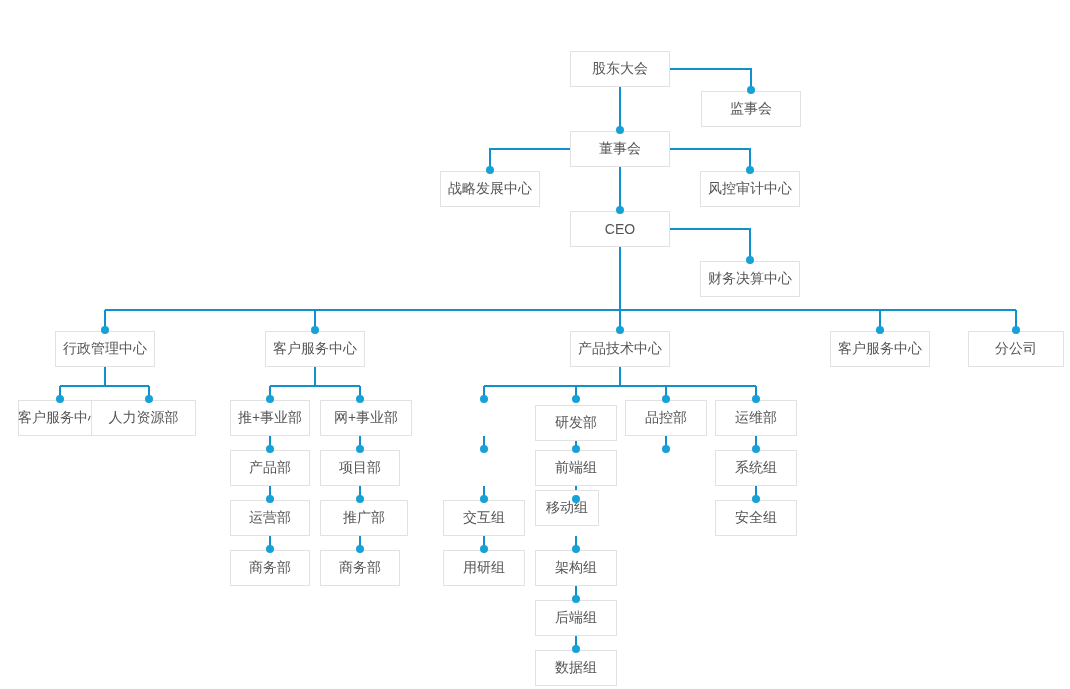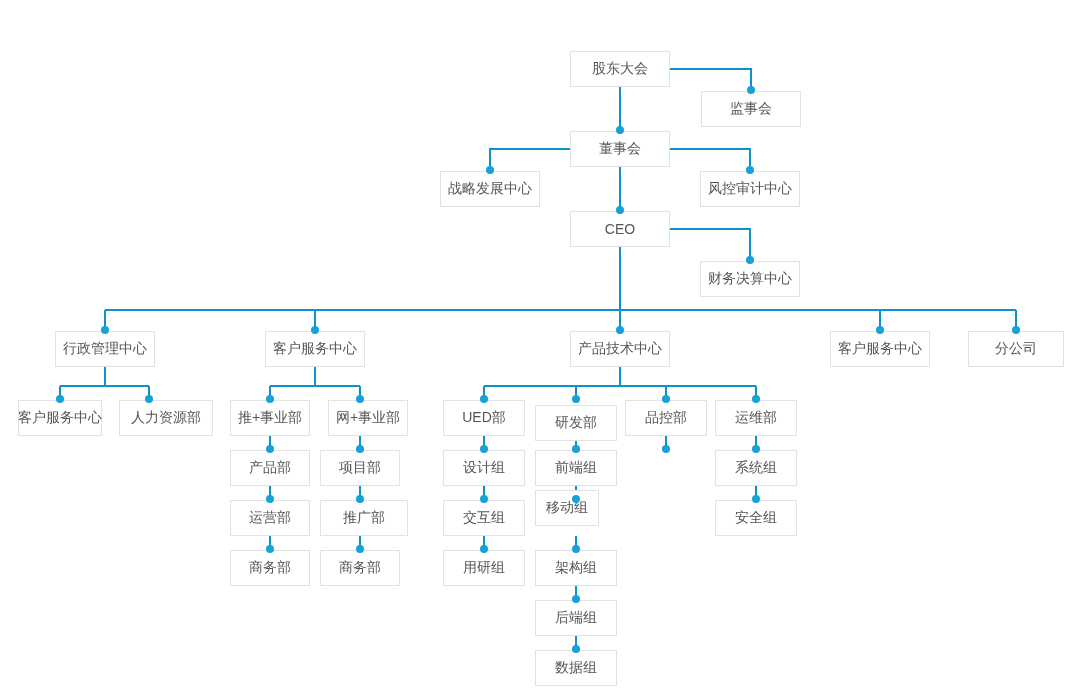--- a/index.html
+++ b/index.html
@@ -109,34 +109,32 @@
   <div class="node" style="left:570px;top:211px;width:100px">CEO</div>
   <div class="node" style="left:700px;top:261px;width:100px">财务决算中心</div>
 
   <div class="node" style="left:55px;top:331px;width:100px">行政管理中心</div>
   <div class="node" style="left:265px;top:331px;width:100px">客户服务中心</div>
   <div class="node" style="left:570px;top:331px;width:100px">产品技术中心</div>
   <div class="node" style="left:830px;top:331px;width:100px">客户服务中心</div>
   <div class="node" style="left:968px;top:331px;width:96px">分公司</div>
 
   <div class="node" style="left:18px;top:400px;width:84px">客户服务中心</div>
-  <div class="node" style="left:119px;top:400px;width:94px">人力资源部</div>
+  <div class="node" style="left:91px;top:400px;width:105px">人力资源部</div>
 
   <div class="node" style="left:230px;top:400px;width:80px">推+事业部</div>
   <div class="node" style="left:230px;top:450px;width:80px">产品部</div>
   <div class="node" style="left:230px;top:500px;width:80px">运营部</div>
   <div class="node" style="left:230px;top:550px;width:80px">商务部</div>
 
-  <div class="node" style="left:328px;top:400px;width:80px">网+事业部</div>
+  <div class="node" style="left:320px;top:400px;width:92px">网+事业部</div>
   <div class="node" style="left:320px;top:450px;width:80px">项目部</div>
   <div class="node" style="left:320px;top:500px;width:88px">推广部</div>
   <div class="node" style="left:320px;top:550px;width:80px">商务部</div>
 
-  <div class="node" style="left:443px;top:400px;width:82px">UED部</div>
-  <div class="node" style="left:443px;top:450px;width:82px">设计组</div>
   <div class="node" style="left:443px;top:500px;width:82px">交互组</div>
   <div class="node" style="left:443px;top:550px;width:82px">用研组</div>
 
   <div class="node" style="left:535px;top:405px;width:82px">研发部</div>
   <div class="node" style="left:535px;top:450px;width:82px">前端组</div>
   <div class="node" style="left:535px;top:490px;width:64px">移动组</div>
   <div class="node" style="left:535px;top:550px;width:82px">架构组</div>
   <div class="node" style="left:535px;top:600px;width:82px">后端组</div>
   <div class="node" style="left:535px;top:650px;width:82px">数据组</div>
 

